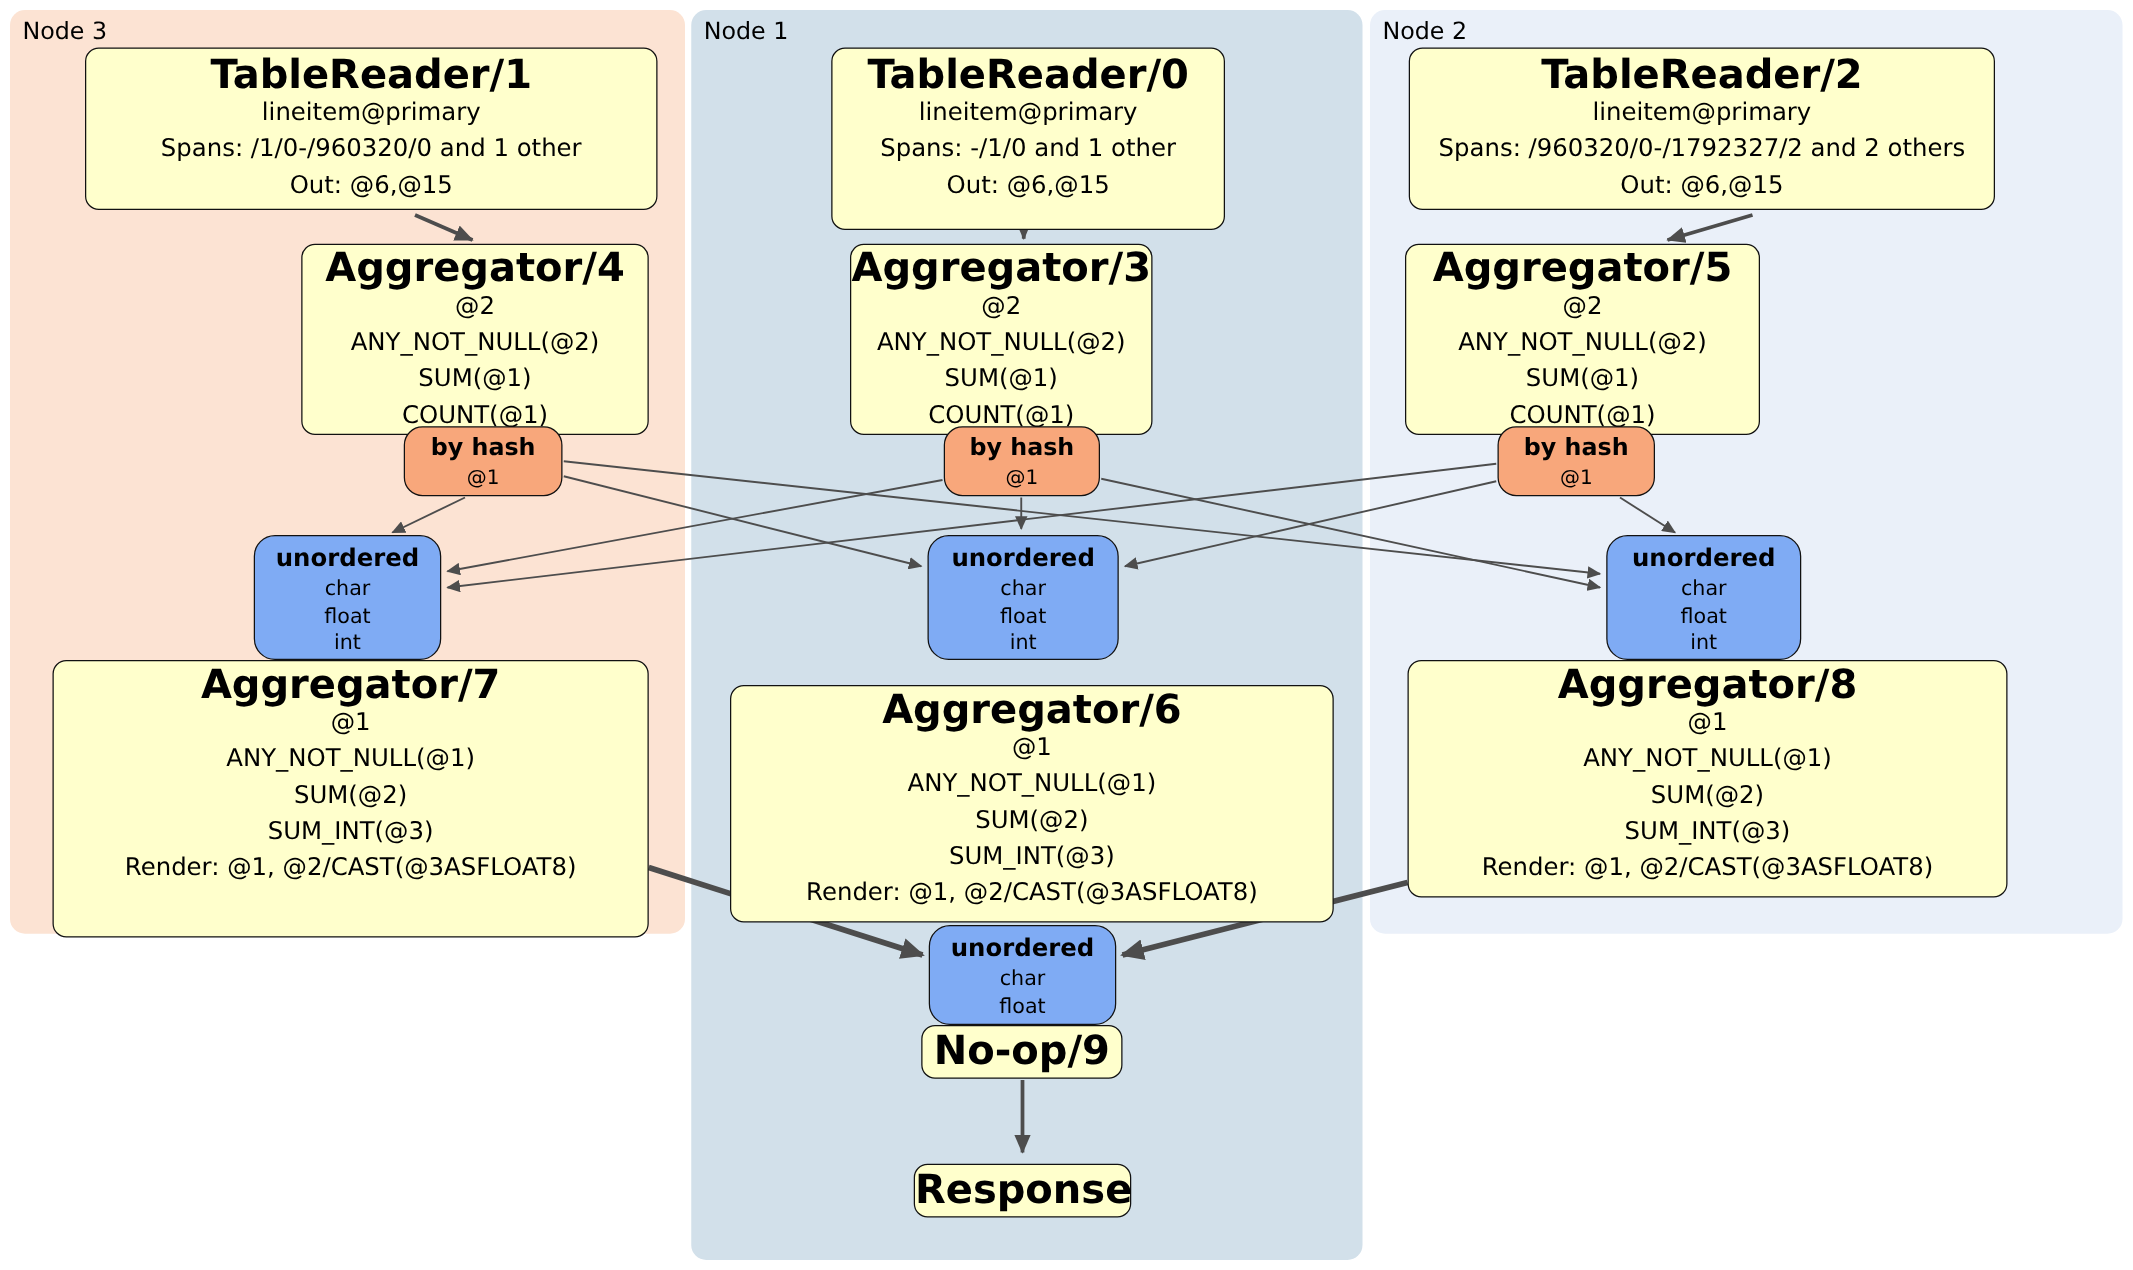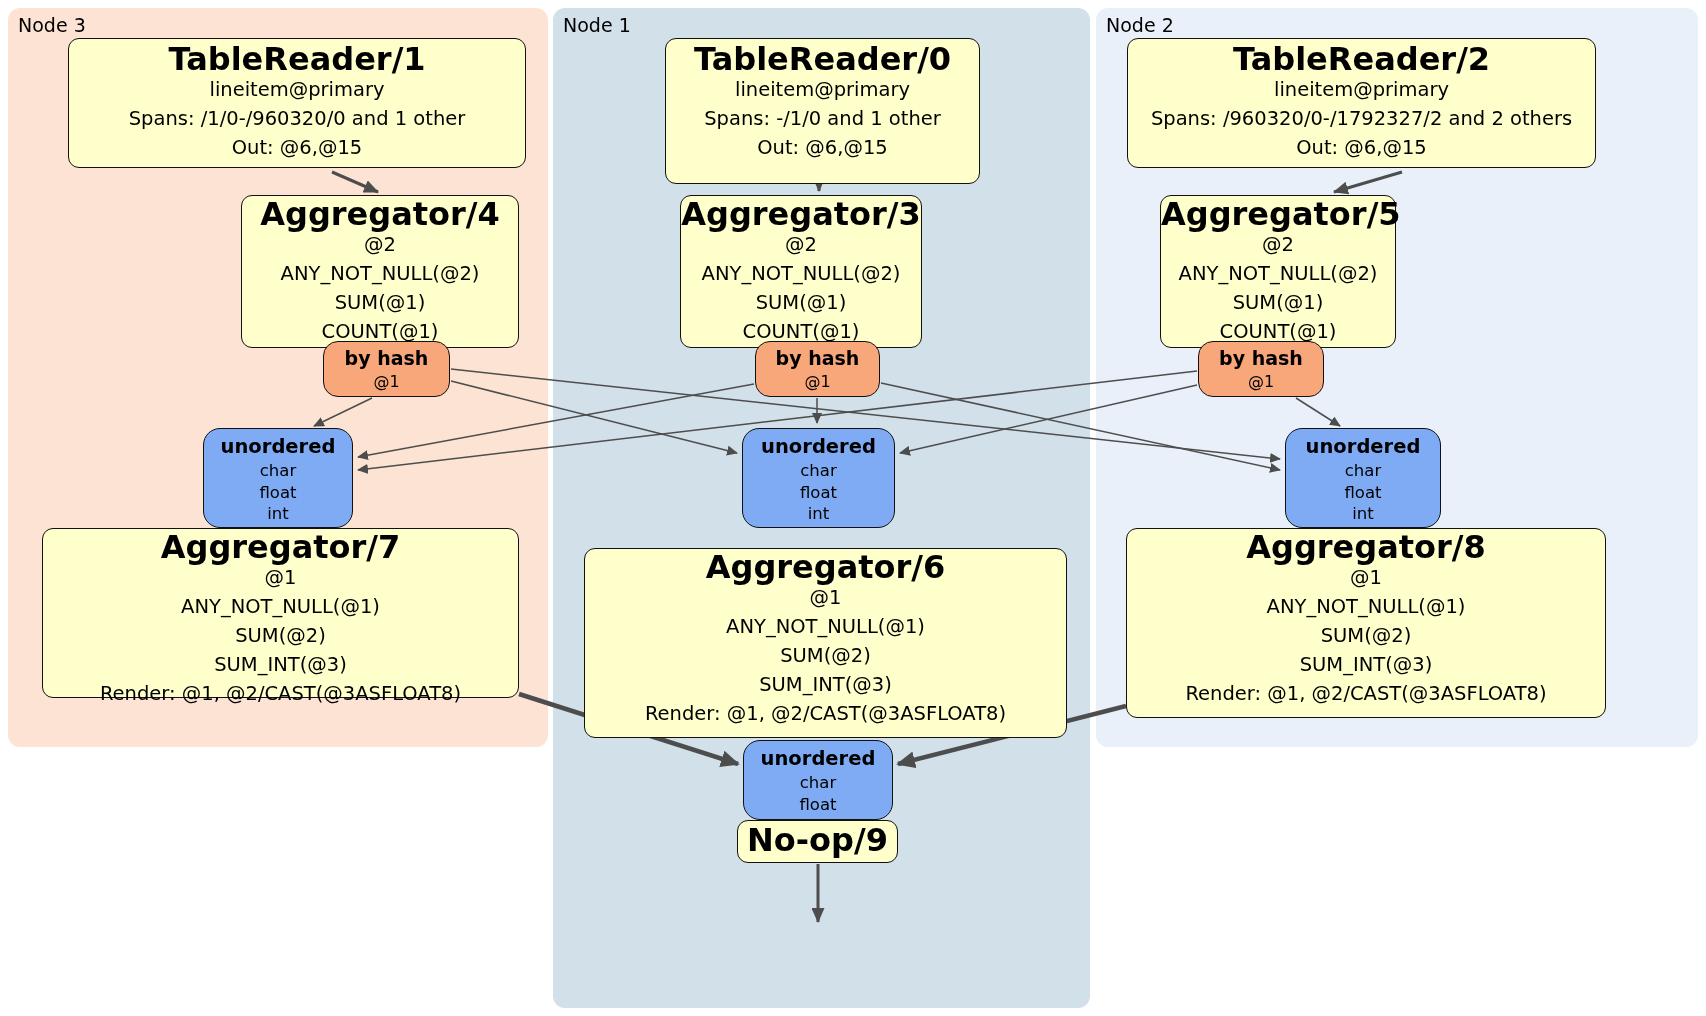--- a/index.html
+++ b/index.html
@@ -105,21 +105,21 @@
     <div class="rsub">@1</div>
   </div>
   <div class="sync" style="left:203px;top:428px;width:150px;height:100px">
     <div class="rtitle">unordered</div>
     <div class="blines">
         <div>char</div>
         <div>float</div>
         <div>int</div>
       </div>
   </div>
-  <div class="box proc-agg" style="left:42px;top:528px;width:477px;height:170px">
+  <div class="box proc-agg" style="left:42px;top:528px;width:477px;height:222px">
     <div class="title">Aggregator/7</div>
     <div class="blines">
         <div>@1</div>
         <div>ANY_NOT_NULL(@1)</div>
         <div>SUM(@2)</div>
         <div>SUM_INT(@3)</div>
         <div>Render: @1, @2/CAST(@3ASFLOAT8)</div>
       </div>
   </div>
 
@@ -164,21 +164,21 @@
   </div>
 
   <div class="box proc-tr" style="left:1127px;top:38px;width:469px;height:130px">
     <div class="title">TableReader/2</div>
     <div class="blines">
         <div>lineitem@primary</div>
         <div>Spans: /960320/0-/1792327/2 and 2 others</div>
         <div>Out: @6,@15</div>
       </div>
   </div>
-  <div class="box proc-agg" style="left:1160px;top:195px;width:236px;height:153px">
+  <div class="box proc-agg" style="left:1124px;top:195px;width:284px;height:153px">
     <div class="title">Aggregator/5</div>
     <div class="blines">
         <div>@2</div>
         <div>ANY_NOT_NULL(@2)</div>
         <div>SUM(@1)</div>
         <div>COUNT(@1)</div>
       </div>
   </div>
   <div class="router" style="left:1198px;top:341px;width:126px;height:56px">
     <div class="rtitle">by hash</div>
@@ -206,14 +206,17 @@
   <div class="sync" style="left:743px;top:740px;width:150px;height:80px">
     <div class="rtitle">unordered</div>
     <div class="blines">
         <div>char</div>
         <div>float</div>
       </div>
   </div>
   <div class="box mini" style="left:737px;top:820px;width:161px;height:43px">
     <div class="title">No-op/9</div>
   </div>
+  <div class="box mini" style="left:731px;top:931px;width:174px;height:43px">
+    <div class="title">Response</div>
+  </div>
 
 </div>
 
 </body></html>

